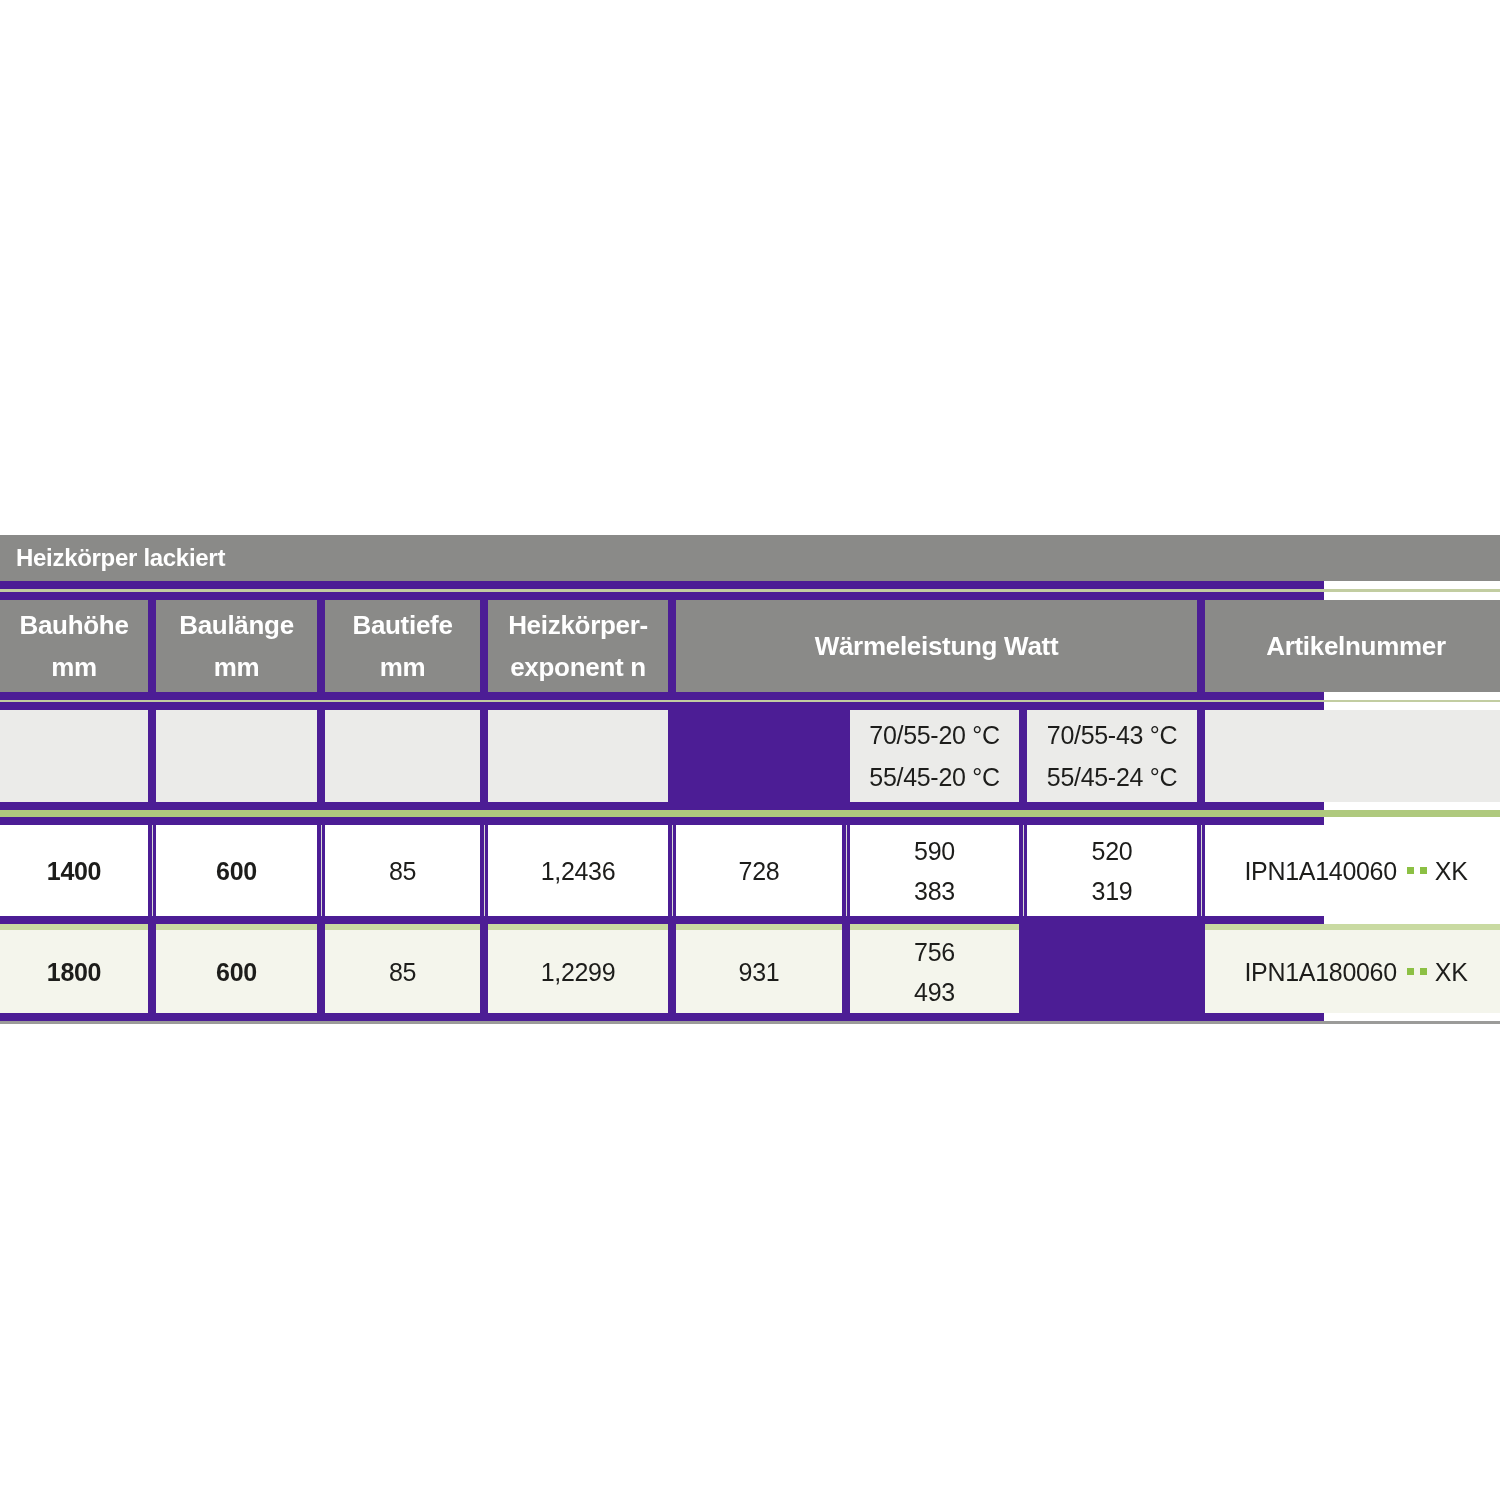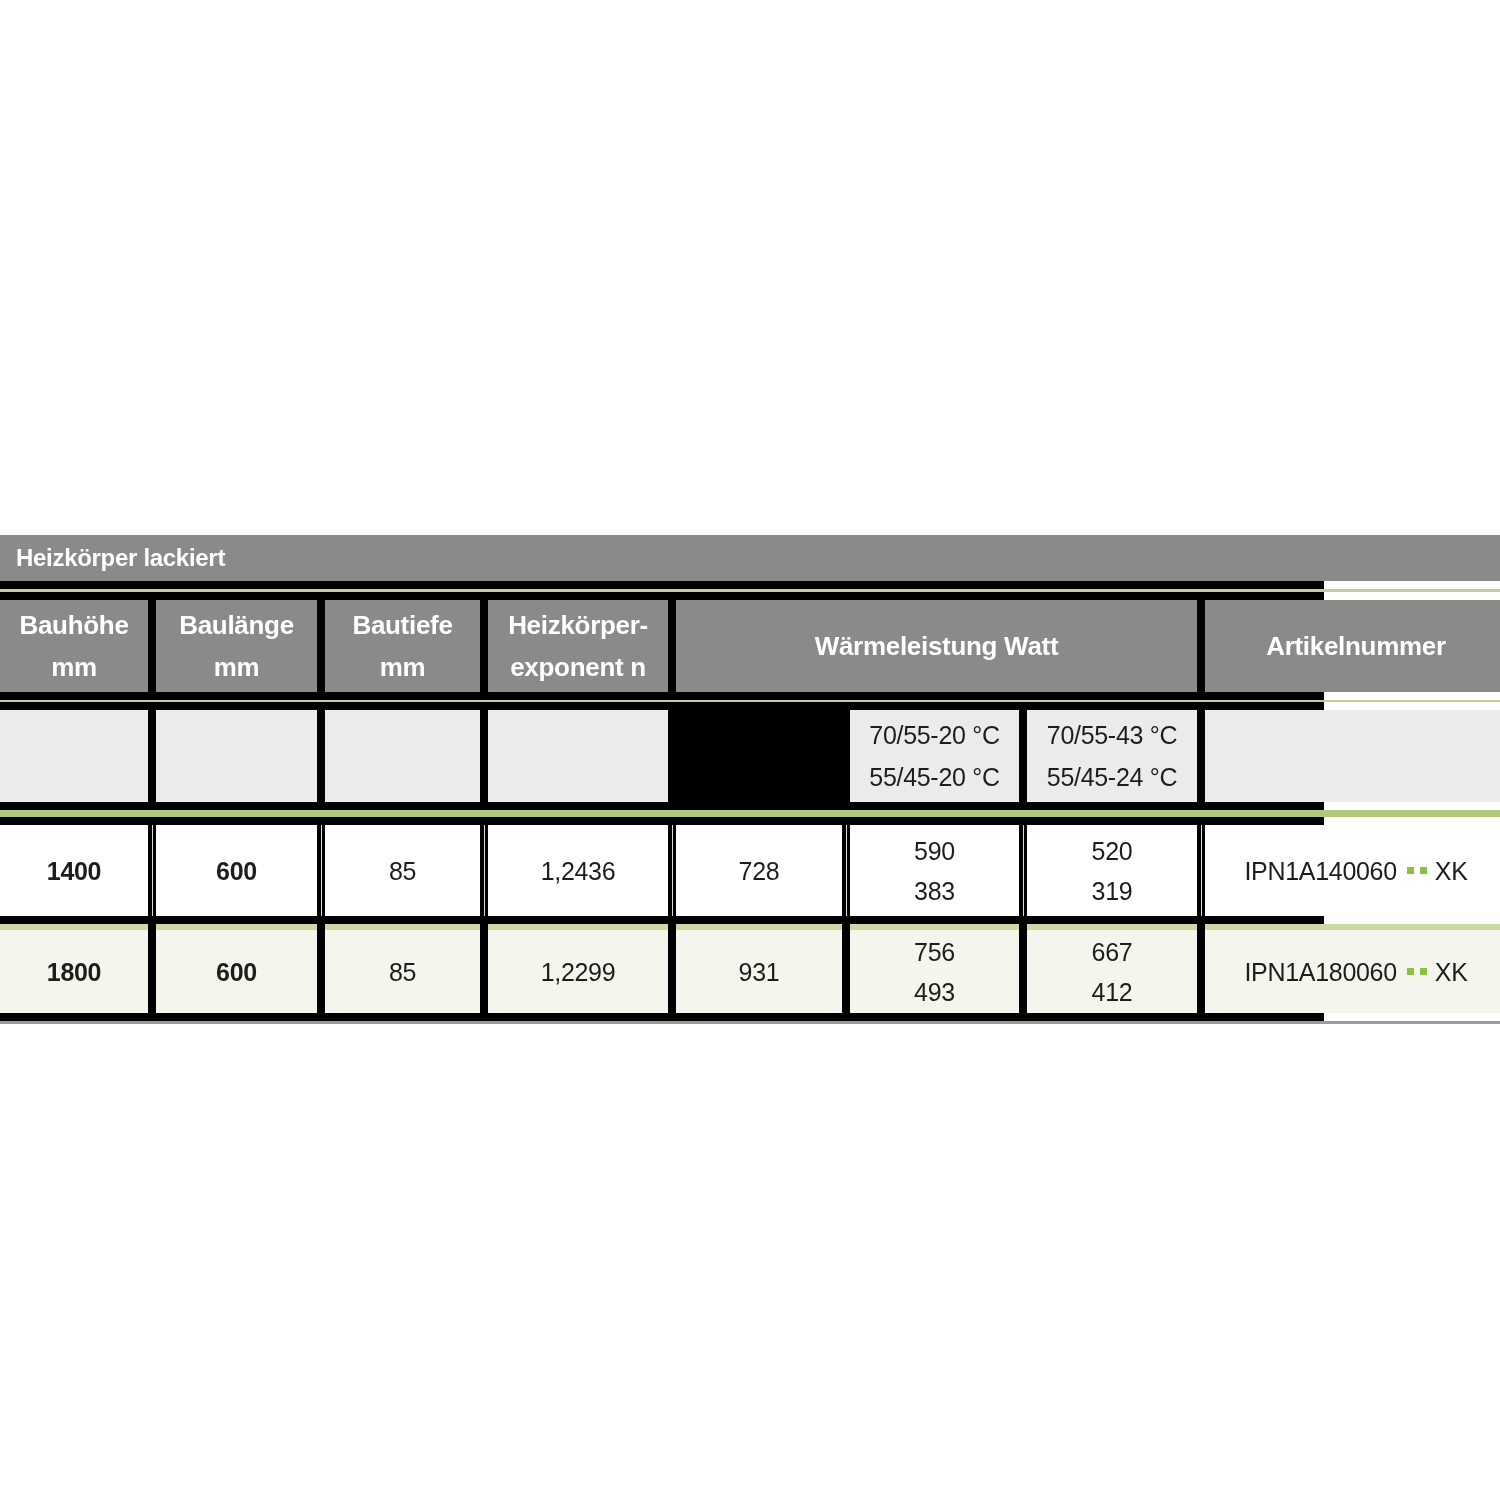--- a/index.html
+++ b/index.html
@@ -22,21 +22,21 @@
     font-family:"Liberation Sans", sans-serif;
     color:var(--text-dark);
   }
   .datasheet{
     position:absolute;
     left:0;top:535px;width:1324px;
     display:grid;
     grid-template-columns:148px 161px 155px 180px 166px 169px 170px 302px;
     grid-template-rows:46px 3px 92px 2px 92px 7px 91px 89px 3px;
     column-gap:7px;
-    background:#000000;
+    background:#4c1d95;
     letter-spacing:-0.3px;
     gap:8px;
   }
   .full{grid-column:1 / -1;}
   .title-bar{
     background:var(--header-gray);
     color:#ffffff;
     font-weight:700;
     font-size:24px;
     display:flex;align-items:center;
@@ -164,24 +164,20 @@
 
     <div class="cell r2 bold" style="grid-column:1">1800</div>
     <div class="cell r2 bold" style="grid-column:2">600</div>
     <div class="cell r2" style="grid-column:3">85</div>
     <div class="cell r2" style="grid-column:4">1,2299</div>
     <div class="cell r2" style="grid-column:5">931</div>
     <div class="cell r2" style="grid-column:6">
       <div>756</div>
       <div>493</div>
     </div>
-    <div class="cell r2" style="grid-column:7">
-      <div>667</div>
-      <div>412</div>
-    </div>
     <div class="cell r2 artikel-cell" style="grid-column:8">
       <span>IPN1A180060</span>
       <span class="dot first"></span>
       <span class="dot last"></span>
       <span>XK</span>
     </div>
 
     <div class="bottom-bar full"></div>
   </div>
 </div>

